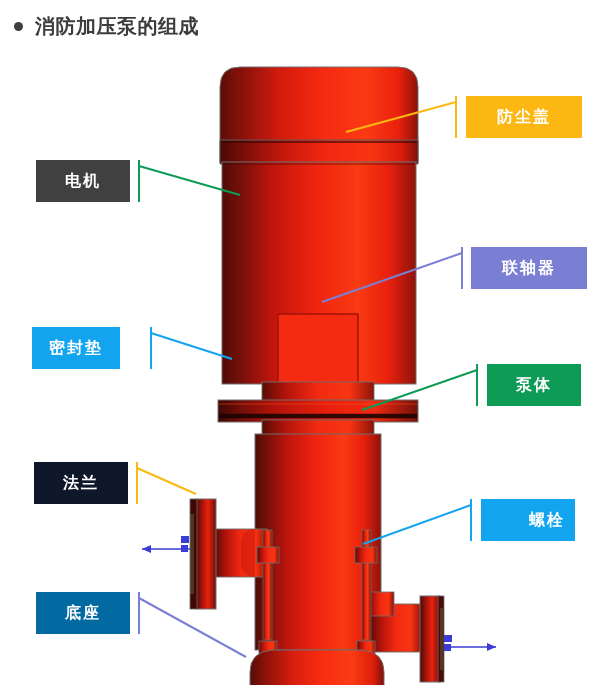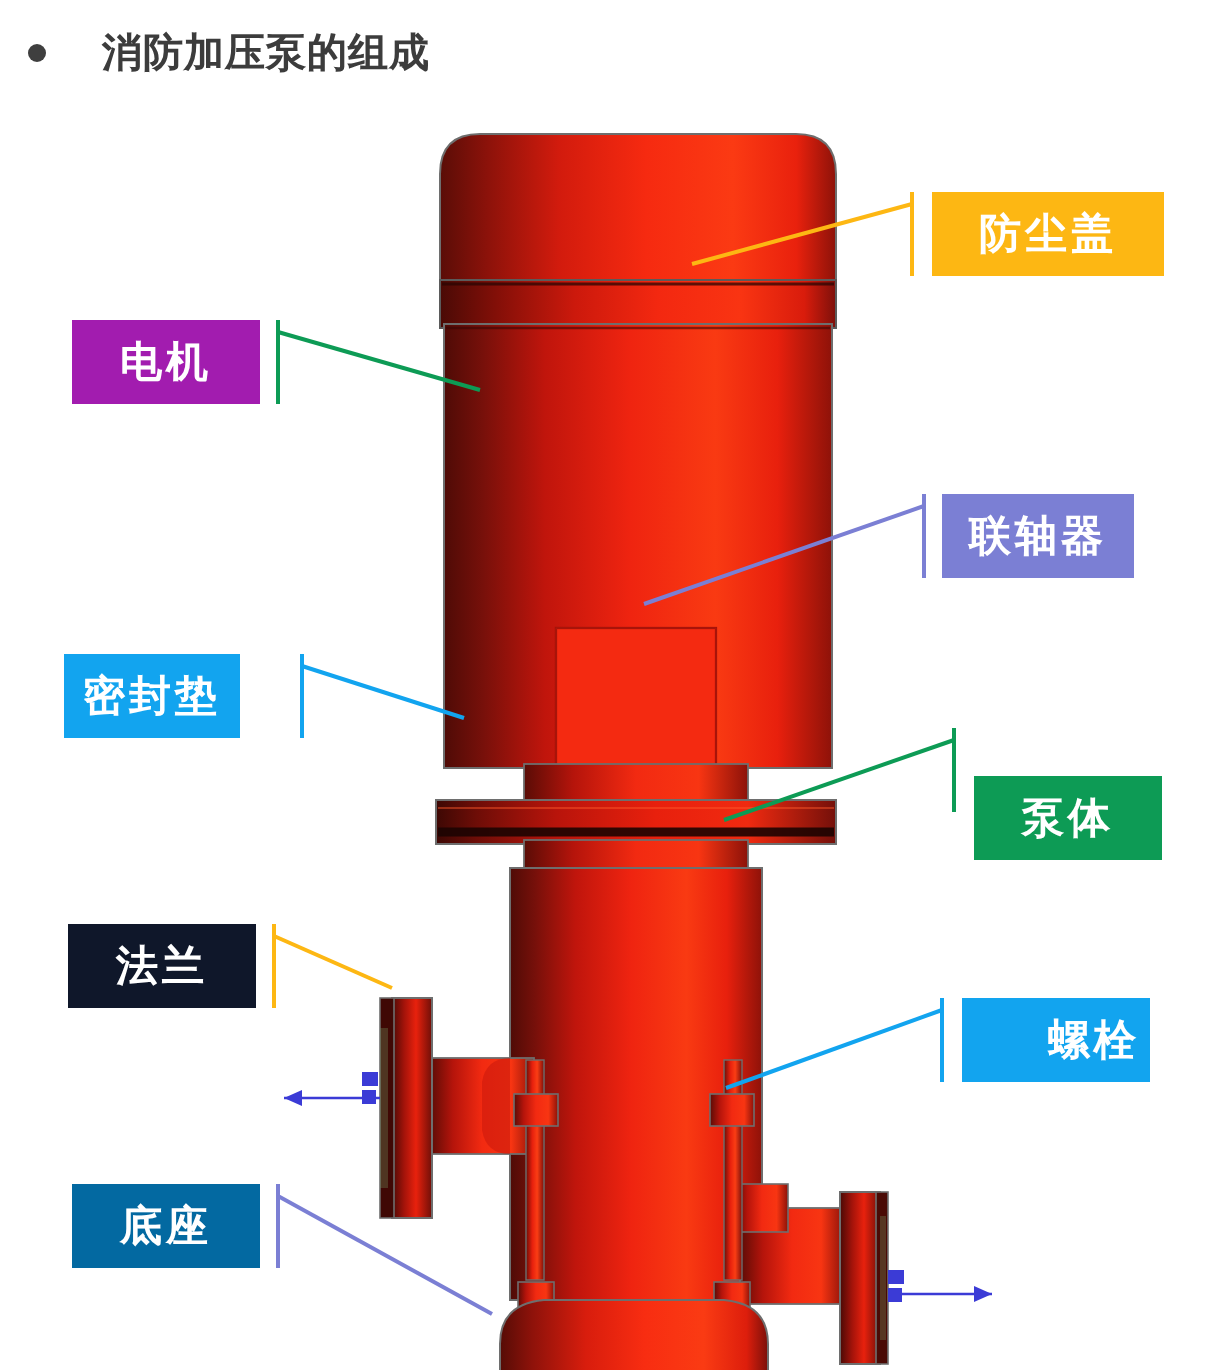--- a/index.html
+++ b/index.html
@@ -15,21 +15,20 @@
     font-family: "DejaVu Sans", "Liberation Sans", sans-serif;
   }
 
   
   #title-row {
     position: absolute;
     left: 0; top: 0;
     width: 616px; height: 52px;
     display: flex;
     align-items: center;
-    gap: 16px;
   }
   #title-bullet {
     width: 9px; height: 9px;
     border-radius: 50%;
     background: #3f3f3f;
     margin-left: 14px;
     margin-right: 12px;
     flex: 0 0 auto;
   }
   #title-text {
@@ -45,21 +44,21 @@
     position: absolute;
     left: 0; top: 52px;
     width: 616px; height: 633px;
   }
   #diagram > svg { display: block; }
 
   
   .label-box {
     position: absolute;
     color: #ffffff;
-    font-size: 21px;
+    font-size: 16px;
     font-weight: 600;
     letter-spacing: 2px;
     display: flex;
     align-items: center;
     justify-content: center;
     white-space: nowrap;
     line-height: 1;
     box-sizing: border-box;
     padding: 0 9px;
   }
@@ -266,19 +265,19 @@
 
     <g>
       <line x1="139" y1="540" x2="139" y2="582" stroke="#7b7fd4" stroke-width="2"></line>
       <line x1="139" y1="546" x2="246" y2="605" stroke="#7b7fd4" stroke-width="2"></line>
     </g>
   </g>
 </svg>
 </div>
 
 <div class="label-box" style="left: 466px; top: 96px; width: 116px; height: 42px; background: rgb(253, 183, 19);">防尘盖</div>
-<div class="label-box" style="left: 36px; top: 160px; width: 94px; height: 42px; background: #a21caf;">电机</div>
-<div class="label-box" style="left: 471px; top: 247px; width: 96px; height: 42px; background: rgb(123, 127, 212);">联轴器</div>
+<div class="label-box" style="left: 36px; top: 160px; width: 94px; height: 42px; background: #404040;">电机</div>
+<div class="label-box" style="left: 471px; top: 247px; width: 116px; height: 42px; background: rgb(123, 127, 212);">联轴器</div>
 <div class="label-box" style="left: 32px; top: 327px; width: 88px; height: 42px; background: rgb(18, 164, 239);">密封垫</div>
-<div class="label-box" style="left: 487px; top: 364px; width: 94px; height: 42px; background: rgb(13, 155, 85); margin-top: 24px;">泵体</div>
+<div class="label-box" style="left: 487px; top: 364px; width: 94px; height: 42px; background: rgb(13, 155, 85);">泵体</div>
 <div class="label-box" style="left: 34px; top: 462px; width: 94px; height: 42px; background: #0f172a;">法兰</div>
 <div class="label-box" style="left: 481px; top: 499px; width: 94px; height: 42px; background: rgb(18, 164, 239); padding-left: 47px;">螺栓</div>
 <div class="label-box" style="left: 36px; top: 592px; width: 94px; height: 42px; background: #0369a1;">底座</div>
 
 </body></html>

